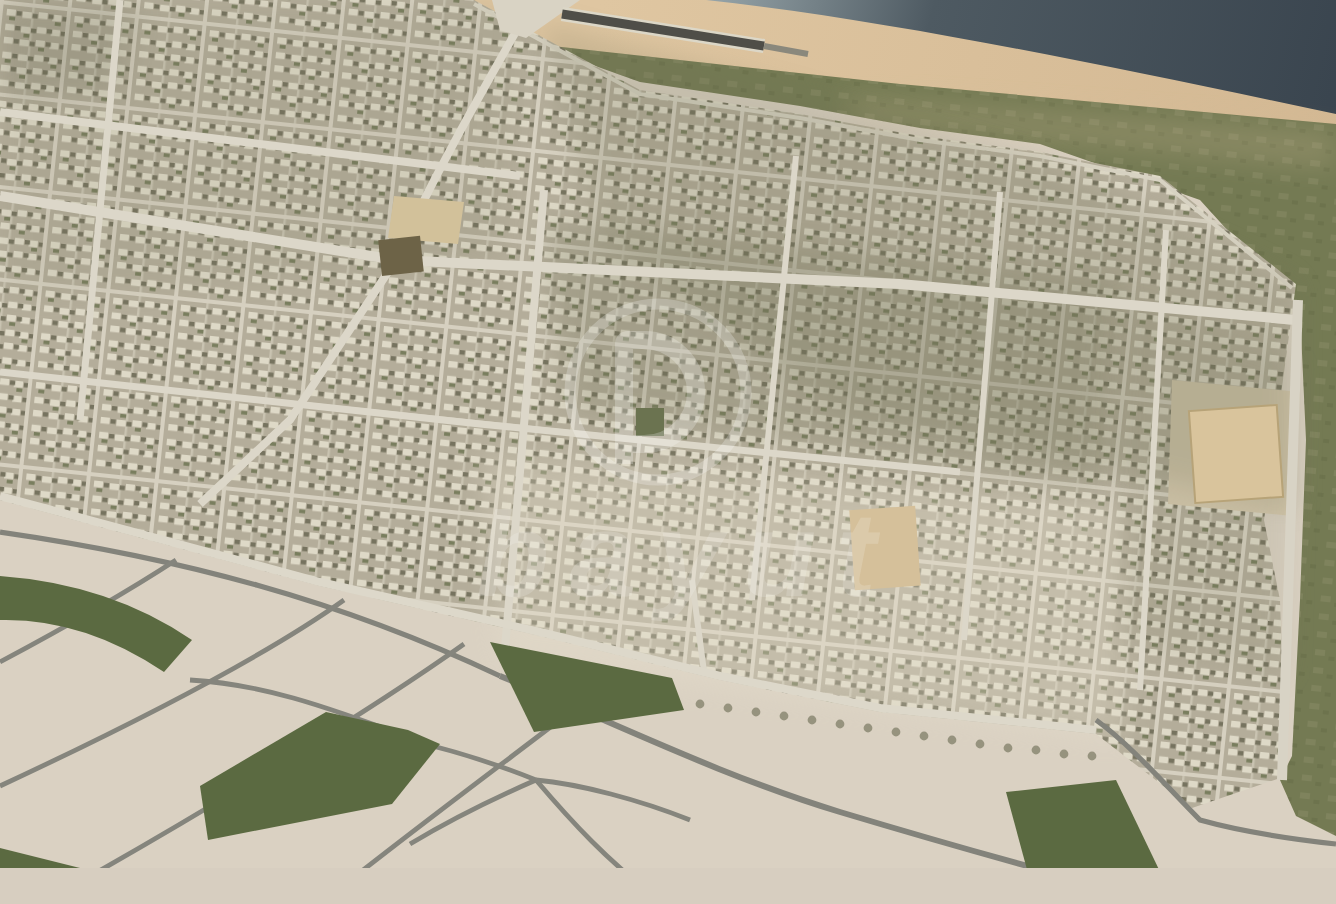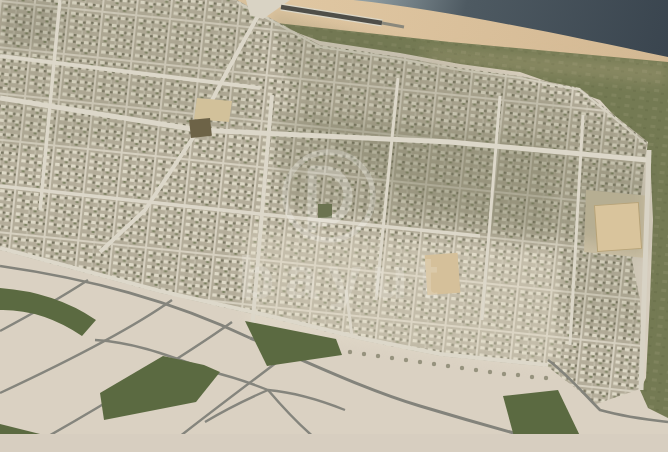--- a/index.html
+++ b/index.html
@@ -1,16 +1,16 @@
 <!DOCTYPE html>
 <html><head>
 <meta charset="utf-8">
 <style>
   html,body{margin:0;padding:0;background:#d7cec0;}
-  #stage{width:668px;height:434px;overflow:hidden;position:relative;font-family:"Liberation Sans",sans-serif;}
+  #stage{width:668px;height:434px;overflow:hidden;position:relative;font-family:"Liberation Sans",sans-serif;font-style:italic;}
 </style>
 </head>
 <body>
 
 <div id="stage">
 <svg width="668" height="452" viewBox="0 0 668 452">
 <defs>
   <linearGradient id="waterG" x1="349" y1="0" x2="668" y2="80" gradientUnits="userSpaceOnUse">
     <stop offset="0" stop-color="#9aa8ac"></stop>
     <stop offset="0.35" stop-color="#4e5a62"></stop>

